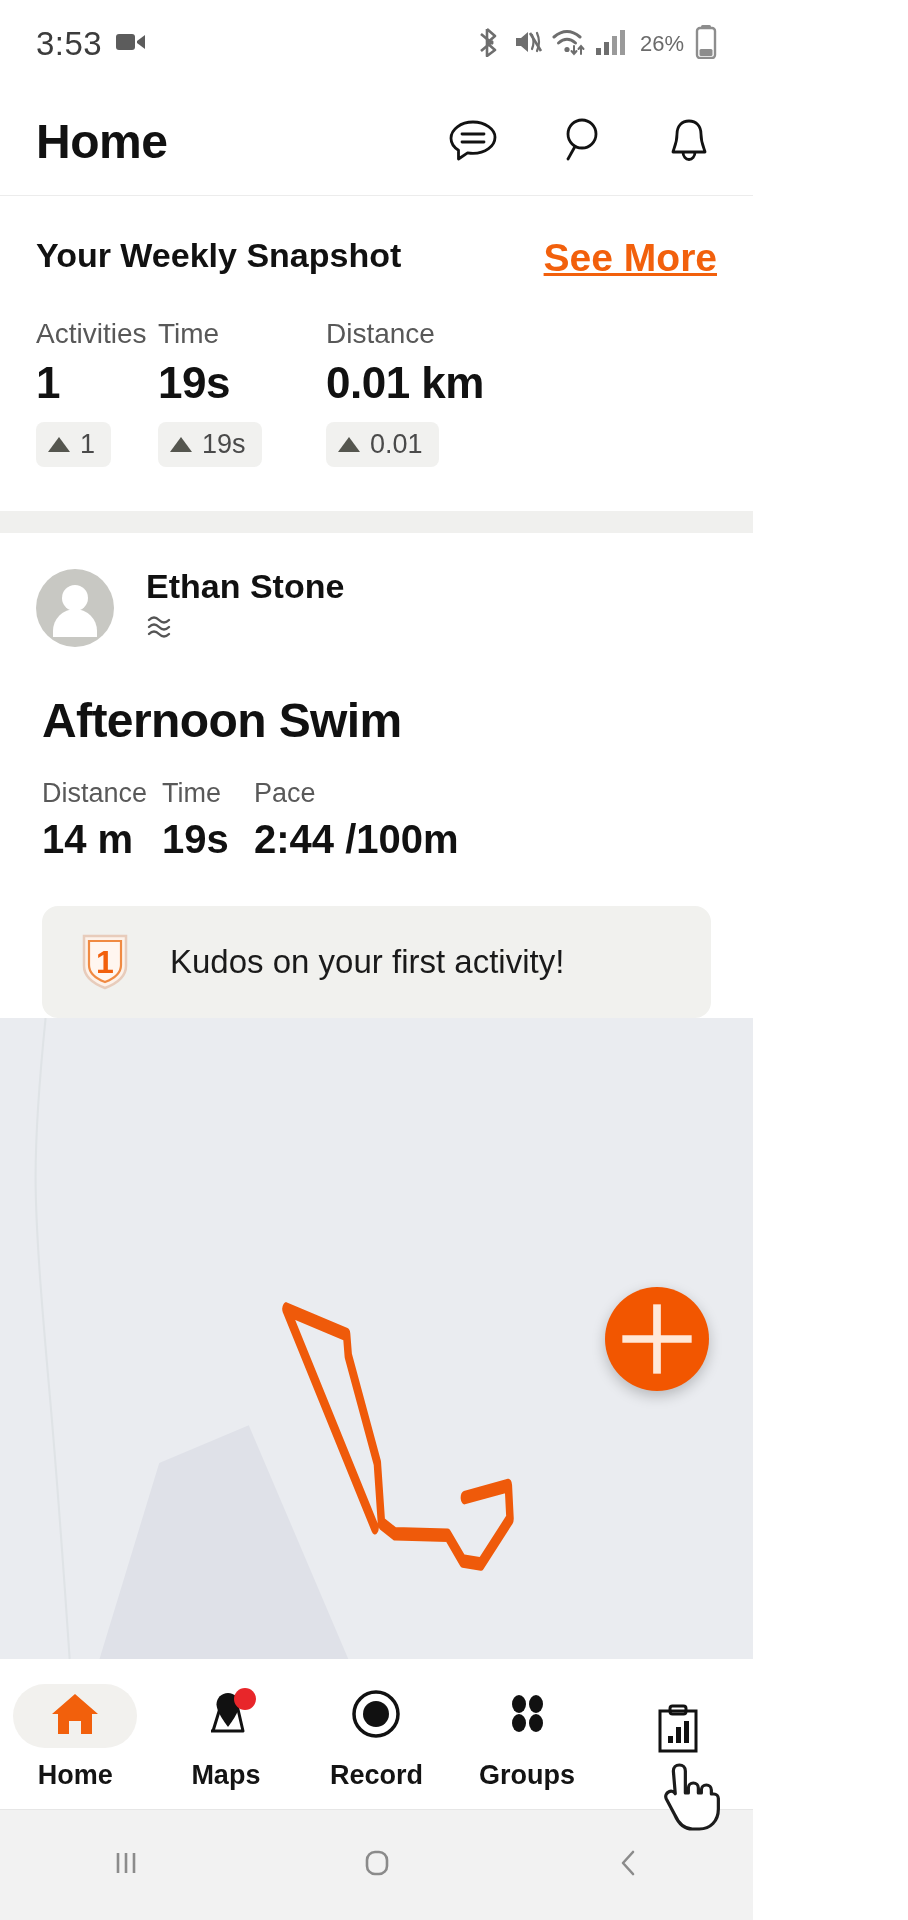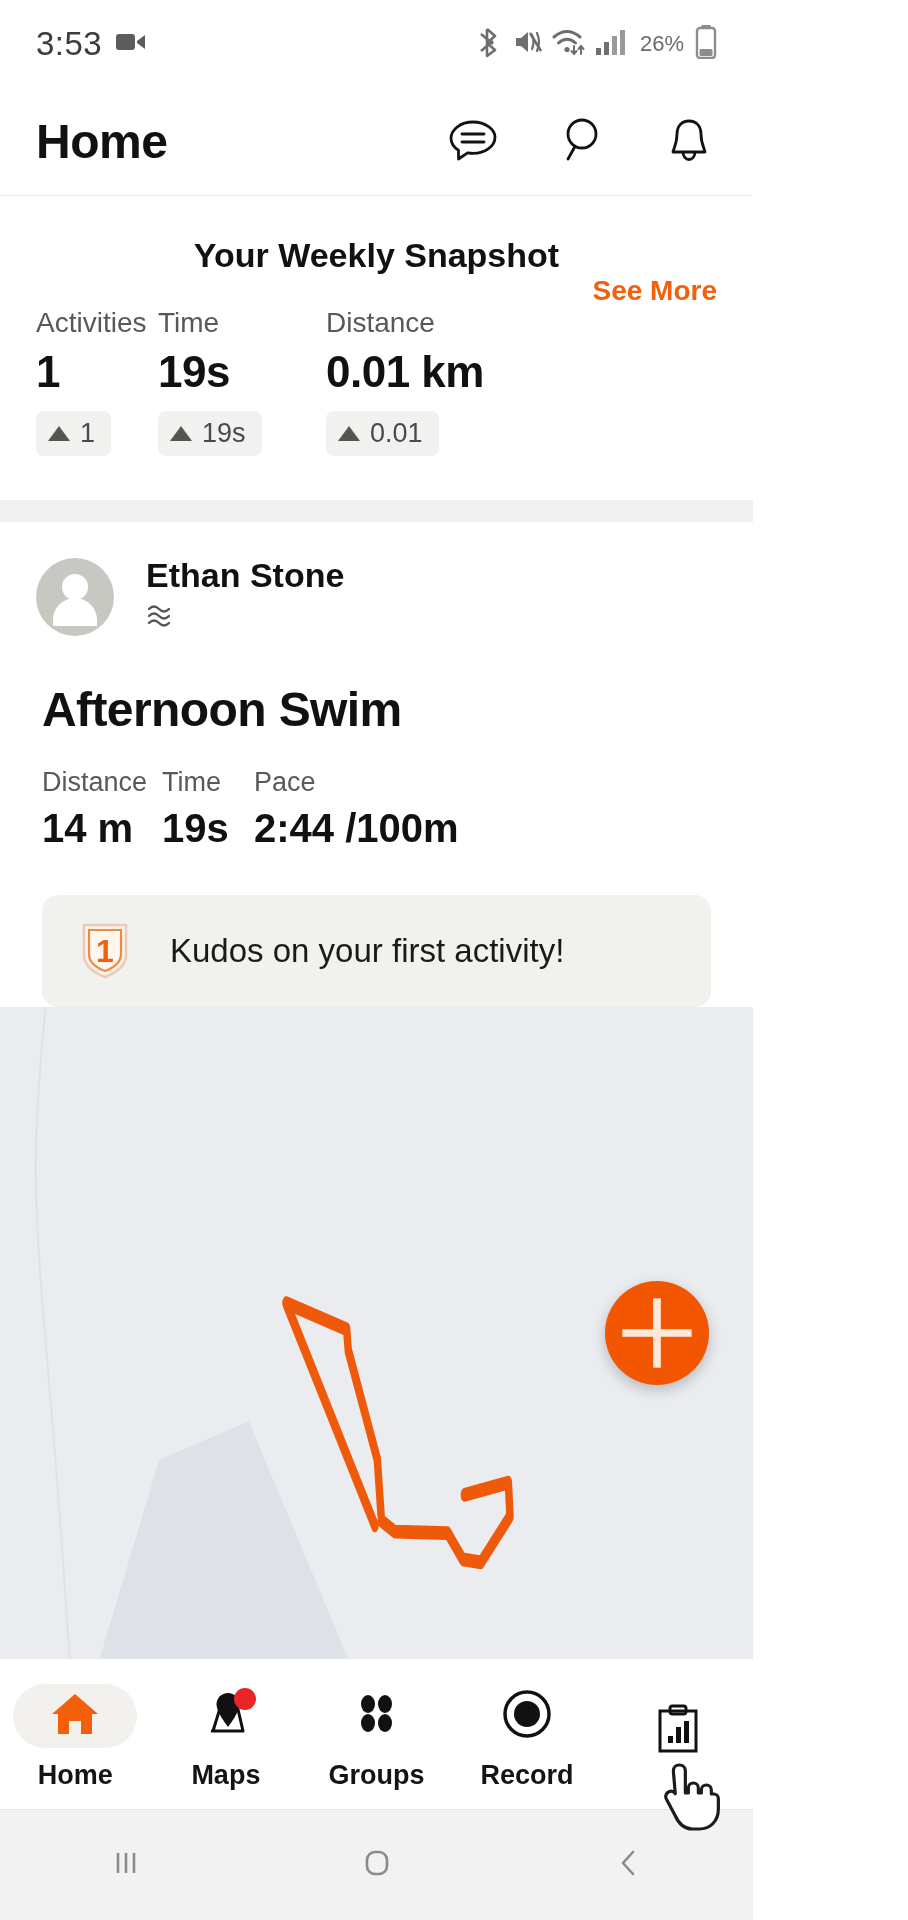--- a/index.html
+++ b/index.html
@@ -33,24 +33,24 @@
     padding:0 36px;
     border-bottom:1px solid #ececec;
     background:#fff;
   }
   .appbar h1 { font-size:48px; font-weight:700; letter-spacing:-.5px; color:#111; }
   .appbar-actions { margin-left:auto; display:flex; align-items:center; gap:52px; }
   .hdr-btn { width:56px; height:56px; display:flex; align-items:center; justify-content:center; cursor:pointer; }
 
   
   .snapshot { background:#fff; padding:40px 36px 44px 36px; }
-  .snap-head { display:flex; align-items:center;flex-direction:column; }
+  .snap-head { display:flex; align-items:flex-start; }
   .snap-title { font-size:34px; font-weight:700; color:#111; }
-  .snap-more { margin-left:auto; font-size:28px; font-weight:700; color:#f2600c; cursor:pointer; }
-  .snap-stats { display:flex; }
+  .snap-more { margin-left:auto; font-size:39px; font-weight:700; color:#f2600c; cursor:pointer;text-decoration:underline; }
+  .snap-stats { display:flex; margin-top:38px; }
   .snap-col:nth-child(1) { width:122px; }
   .snap-col:nth-child(2) { width:168px; }
   .snap-col { display:flex; flex-direction:column; align-items:flex-start; }
   .snap-label { font-size:28px; color:#585858; font-weight:400; }
   .snap-value { font-size:44px; font-weight:700; color:#111; margin-top:8px; letter-spacing:-.5px; }
   .delta {
     margin-top:14px;
     background:#f1f1ef; border-radius:8px;
     padding:7px 16px 7px 12px;
     display:inline-flex; align-items:center; gap:10px;
@@ -317,40 +317,40 @@
         </span>
         <span class="badge-dot"></span>
       </div>
       <span class="nav-label">Maps</span>
     </div>
 
     <div class="nav-item">
       <div class="nav-icowrap">
         <span>
           <svg width="54" height="54" viewBox="0 0 54 54">
+              <circle cx="27" cy="27" r="22" fill="none" stroke="#111" stroke-width="3.5"></circle>
+              <circle cx="27" cy="27" r="13" fill="#111"></circle>
+            </svg>
+        </span>
+      </div>
+      <span class="nav-label">Record</span>
+    </div>
+
+    <div class="nav-item">
+      <div class="nav-icowrap">
+        <span>
+          <svg width="54" height="54" viewBox="0 0 54 54">
               <ellipse cx="19" cy="17" rx="7" ry="9" fill="#111"></ellipse>
               <ellipse cx="36" cy="17" rx="7" ry="9" fill="#111"></ellipse>
               <ellipse cx="19" cy="36" rx="7" ry="9" fill="#111"></ellipse>
               <ellipse cx="36" cy="36" rx="7" ry="9" fill="#111"></ellipse>
             </svg>
         </span>
       </div>
       <span class="nav-label">Groups</span>
-    </div>
-
-    <div class="nav-item">
-      <div class="nav-icowrap">
-        <span>
-          <svg width="54" height="54" viewBox="0 0 54 54">
-              <circle cx="27" cy="27" r="22" fill="none" stroke="#111" stroke-width="3.5"></circle>
-              <circle cx="27" cy="27" r="13" fill="#111"></circle>
-            </svg>
-        </span>
-      </div>
-      <span class="nav-label">Record</span>
     </div>
 
     <div class="nav-item">
       <div class="nav-icowrap">
         <span>
           <svg width="54" height="54" viewBox="0 0 54 54">
               <rect x="9" y="9" width="36" height="40" fill="none" stroke="#111" stroke-width="3"></rect>
               <rect x="19" y="4" width="16" height="8" rx="2.5" fill="none" stroke="#111" stroke-width="3"></rect>
               <rect x="17" y="34" width="5" height="7" fill="#111"></rect>
               <rect x="25" y="25" width="5" height="16" fill="#111"></rect>

